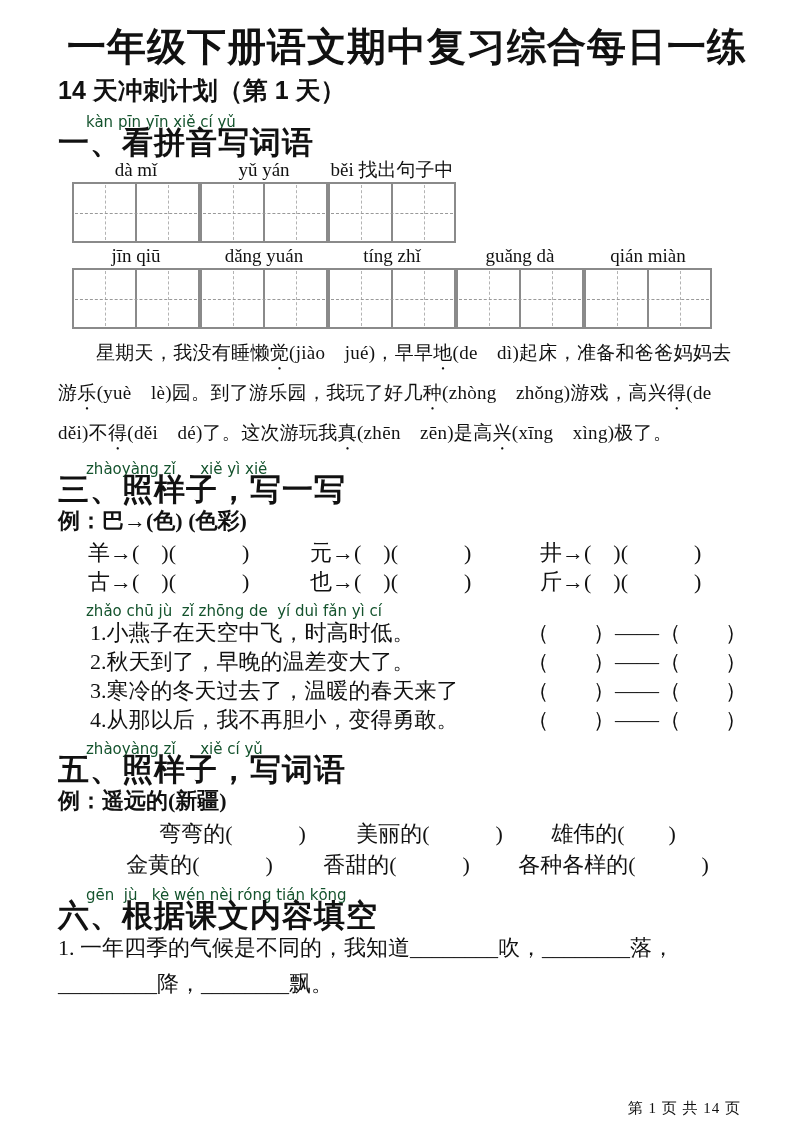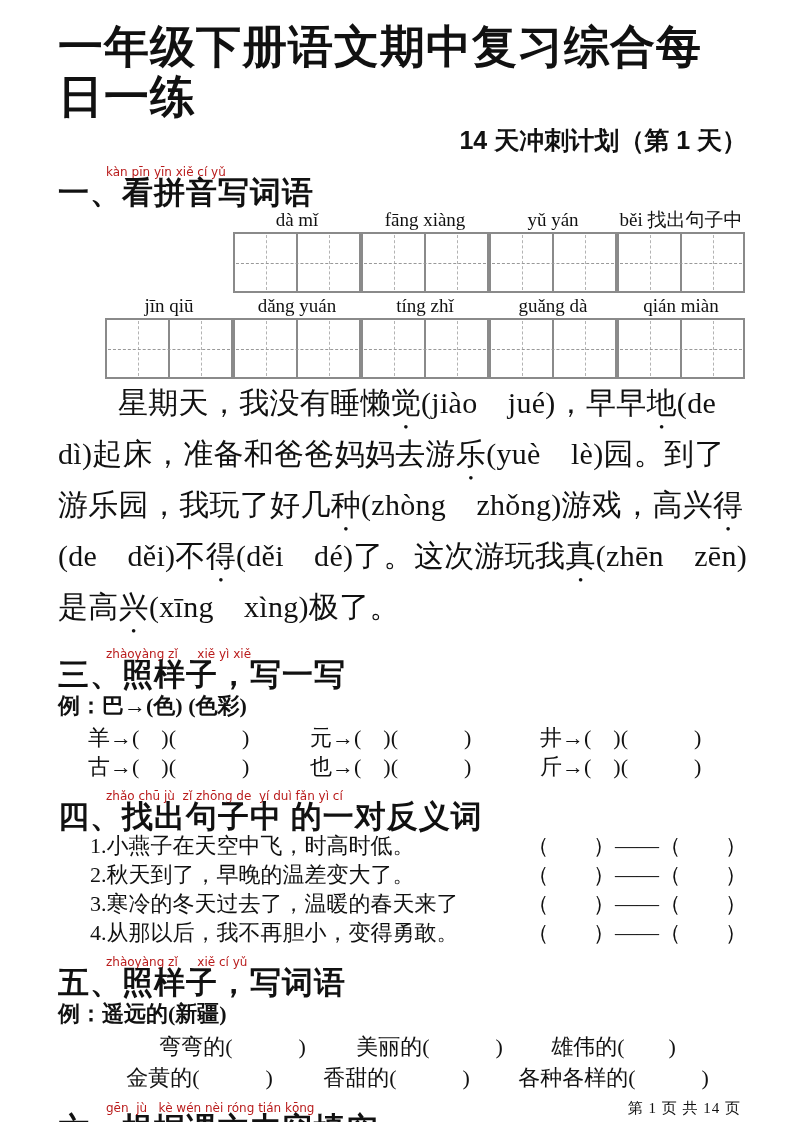--- a/index.html
+++ b/index.html
@@ -8,41 +8,41 @@
     width:793px; height:1122px;
     margin:0 auto;
     background:#ffffff;
     box-sizing:border-box;
     padding:22px 46px 0 58px;
     overflow:hidden;
     font-family:"Liberation Serif","DejaVu Serif",serif;
     color:#111;
   }
   .title {
-    margin:0; text-align:left;
+    margin:0; text-align:right;
     font-family:"Liberation Sans","DejaVu Sans",sans-serif;
-    font-weight:900; font-size:45px; line-height:50px; letter-spacing:1px;
+    font-weight:900; font-size:39px; line-height:50px; letter-spacing:1px;
   }
   .subtitle {
-    margin:2px 0 6px; text-align:right;
+    margin:2px 0 6px; text-align:left;
     font-family:"Liberation Sans","DejaVu Sans",sans-serif;
     font-weight:700; font-size:25px; line-height:33px;
   }
   .sec { margin-top:9px; }
   .sec-pinyin {
     font-family:"DejaVu Sans","Liberation Sans",sans-serif;
-    font-size:12px; line-height:13px; color:#b91c1c;
-    white-space:pre; margin-left:48px;
+    font-size:15px; line-height:13px; color:#14532d;
+    white-space:pre; margin-left:28px;
   }
   .sec-title {
     font-family:Liberation Serif, serif;
     font-weight:700; font-size:31px; line-height:28px; letter-spacing:1px;
   }
   
-  .grid-row { display:flex; justify-content:flex-end; margin:0 2px 0 14px; }
+  .grid-row { display:flex; justify-content:flex-start; margin:0 2px 0 14px; }
   .grid-unit { width:128px; }
   .pinyin-label {
     text-align:center; font-size:19px; line-height:25px; height:25px;
     font-family:"Liberation Serif","DejaVu Serif",serif; white-space:pre;
   }
   .tzg {
     position:relative; height:61px; box-sizing:border-box;
     border:2px solid #8a8a8a; display:flex; background:#fff;
   }
   .tzg::after {
@@ -50,21 +50,21 @@
     border-top:1.5px dashed #999;
   }
   .cell { flex:1; position:relative; }
   .cell + .cell { border-left:2px solid #8a8a8a; }
   .cell::before {
     content:""; position:absolute; top:1px; bottom:1px; left:50%;
     border-left:1.5px dashed #b3b3b3;
   }
   
   .read-para {
-    margin:5px 0 0; font-size:30px; line-height:37px;
+    margin:5px 0 0; font-size:19px; line-height:37px;
     text-indent:2em; letter-spacing:0.3px;
   }
   .dot {
     -webkit-text-emphasis:filled dot; -webkit-text-emphasis-position:under left;
     text-emphasis:filled dot; text-emphasis-position:under left;
   }
   .example-line { font-size:22px; line-height:30px; margin:2px 0; white-space:pre;font-weight:bold; }
   .row3 { display:flex; font-size:22px; line-height:29px; margin-left:30px; white-space:pre; }
   .c3a { width:222px; } .c3b { width:230px; }
   .row4 { display:flex; justify-content:space-between; font-size:22px; line-height:29px;margin-left:32px; }
@@ -93,27 +93,20 @@
 
   <div class="grid-row">
     <div class="grid-unit">
       <div class="pinyin-label">dà mǐ</div>
       <div class="tzg">
           <span class="cell"></span>
           <span class="cell"></span>
         </div>
     </div>
     <div class="grid-unit">
-      <div class="pinyin-label">fāng xiàng</div>
-      <div class="tzg">
-          <span class="cell"></span>
-          <span class="cell"></span>
-        </div>
-    </div>
-    <div class="grid-unit">
       <div class="pinyin-label">yǔ yán</div>
       <div class="tzg">
           <span class="cell"></span>
           <span class="cell"></span>
         </div>
     </div>
     <div class="grid-unit">
       <div class="pinyin-label">běi 找出句子中</div>
       <div class="tzg">
           <span class="cell"></span>
@@ -173,21 +166,20 @@
     <span class="c3c">井→(　)(　　　)</span>
   </div>
   <div class="row3">
     <span class="c3a">古→(　)(　　　)</span>
     <span class="c3b">也→(　)(　　　)</span>
     <span class="c3c">斤→(　)(　　　)</span>
   </div>
 
   <div class="sec">
     <div class="sec-pinyin">zhǎo chū jù  zǐ zhōng de  yí duì fǎn yì cí</div>
-    <div class="sec-title">四、找出句子中 的一对反义词</div>
   </div>
   <div class="row4">
     <span class="stc">1.小燕子在天空中飞，时高时低。</span>
     <span class="ans">（　　）——（　　）</span>
   </div>
   <div class="row4">
     <span class="stc">2.秋天到了，早晚的温差变大了。</span>
     <span class="ans">（　　）——（　　）</span>
   </div>
   <div class="row4">

